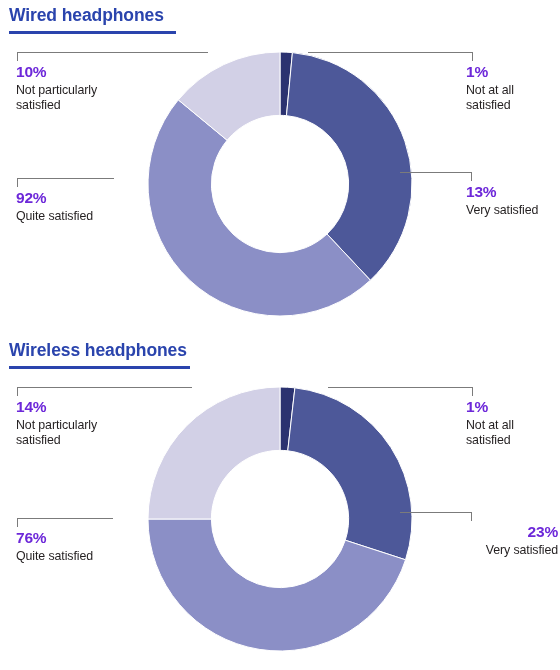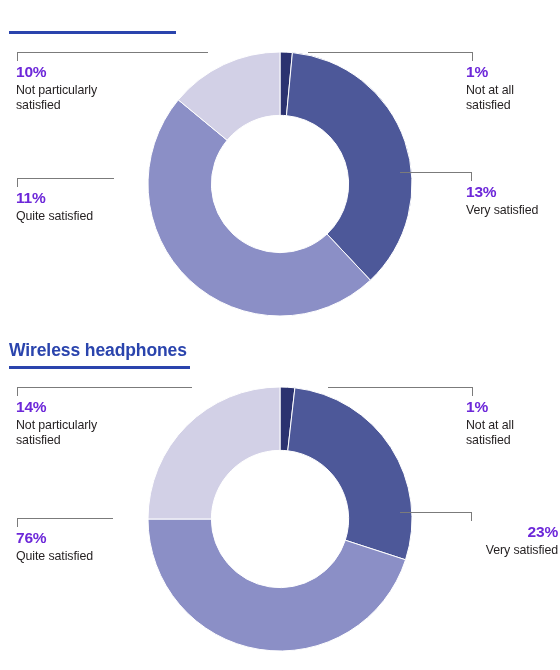--- a/index.html
+++ b/index.html
@@ -123,20 +123,21 @@
 
   #wl-lead-very    { left: 400px; top: 177px; width: 72px; }
   #wl-tick-very    { left: 471px; top: 177px; height: 9px; }
   #wl-cal-very     { left: 466px; top: 188px; width: 92px; text-align: right; }
 </style>
 </head>
 <body>
 
 <section class="panel" id="panel-wired">
 
+  <div class="chart-title">Wired headphones</div>
   <div class="title-rule"></div>
 
   <div class="donut-wrap">
     <svg width="264" height="284" viewBox="0 0 264 284">
       <g transform="translate(132,142)">
 
       <path d="M 0 -132 A 132 132 0 0 1 12.422297358043888 -131.41417932760655 L 6.459594626182822 -68.33537325035542 A 68.64 68.64 0 0 0 0 -68.64 Z" fill="#2b3270" stroke="#ffffff" stroke-width="1"></path>
           <path d="M 12.422297358043888 -131.41417932760655 A 132 132 0 0 1 90.36021798258693 96.2238588196263 L 46.9873133509452 50.03640658620567 A 68.64 68.64 0 0 0 6.459594626182822 -68.33537325035542 Z" fill="#4d5899" stroke="#ffffff" stroke-width="1"></path>
           <path d="M 90.36021798258693 96.2238588196263 A 132 132 0 0 1 -101.70774804640422 -84.13996664682699 L -52.888028984130194 -43.752782656350035 A 68.64 68.64 0 0 0 46.9873133509452 50.03640658620567 Z" fill="#8b8fc6" stroke="#ffffff" stroke-width="1"></path>
           <path d="M -101.70774804640422 -84.13996664682699 A 132 132 0 0 1 -3.2330675497490123e-14 -132 L -1.6811951258694866e-14 -68.64 A 68.64 68.64 0 0 0 -52.888028984130194 -43.752782656350035 Z" fill="#d2d0e6" stroke="#ffffff" stroke-width="1"></path>
@@ -156,21 +157,21 @@
   <div class="tick" id="wired-tick-naas"></div>
   <div class="callout right" id="wired-cal-naas">
     <span class="pct">1%</span>
     <span class="desc">Not at all</span>
     <span class="desc">satisfied</span>
   </div>
 
   <div class="leader" id="wired-lead-quite"></div>
   <div class="tick" id="wired-tick-quite"></div>
   <div class="callout left" id="wired-cal-quite">
-    <span class="pct">11%</span>
+    <span class="pct">92%</span>
     <span class="desc">Quite satisfied</span>
   </div>
 
   <div class="leader" id="wired-lead-very"></div>
   <div class="tick" id="wired-tick-very"></div>
   <div class="callout right" id="wired-cal-very">
     <span class="pct">13%</span>
     <span class="desc">Very satisfied</span>
   </div>
 </section>

